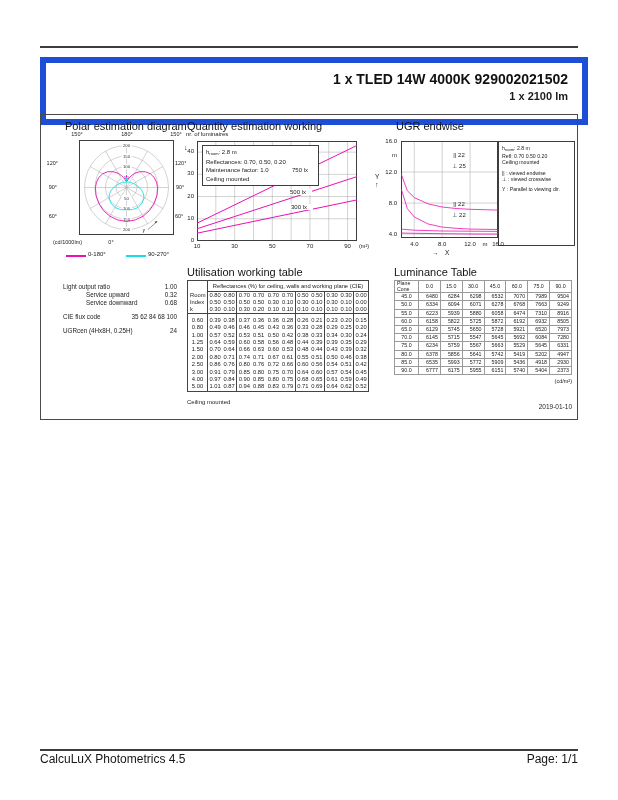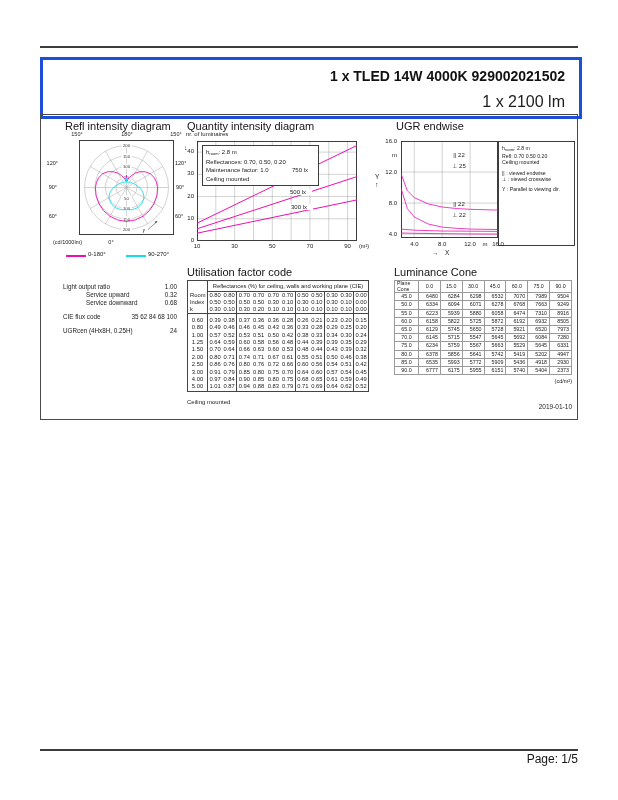--- a/index.html
+++ b/index.html
@@ -1,23 +1,23 @@
 <!DOCTYPE html>
 <html><head>
 <meta charset="utf-8">
 <style>
   html,body{margin:0;padding:0;background:#fff;}
   .page{position:relative;width:618px;height:800px;background:#fff;overflow:hidden;
         font-family:"Liberation Sans","DejaVu Sans",sans-serif;color:#1c1c1c;}
   .abs{position:absolute;}
   .rule{position:absolute;left:40px;width:538px;height:2px;background:#3d3d3d;}
   .hdr-title{position:absolute;right:40px;top:24px;font-size:17px;color:#161616;}
-  .tbox{position:absolute;left:40px;top:57px;width:536px;height:56px;border:3px solid #1d4ed8;}
+  .tbox{position:absolute;left:40px;top:57px;width:536px;height:56px;border:6px solid #1d4ed8;}
   .prod{position:absolute;right:14px;top:8px;font-size:14px;font-weight:bold;color:#111;}
-  .lum{position:absolute;right:14px;bottom:5px;font-size:16px;}
+  .lum{position:absolute;right:14px;bottom:17px;font-size:11px;font-weight:bold;}
   .mbox{position:absolute;left:40px;top:114px;width:536px;height:304px;border:1px solid #4a4a4a;}
   .sec-title{position:absolute;font-size:11px;color:#141414;white-space:nowrap;}
   .t55{font-size:5.5px;} .t6{font-size:6px;} .t65{font-size:6.5px;}
   .ctr{text-align:center;} .rgt{text-align:right;}
   .swatch{position:absolute;height:1.6px;}
   .photo{position:absolute;left:22px;top:168px;width:114px;font-size:6.3px;color:#222;}
   .photo .prow{display:flex;justify-content:space-between;height:8px;line-height:8px;}
   .photo .gap{margin-top:6px;}
   .photo .ind{padding-left:23px;}
   .condbox{position:absolute;left:161px;top:30px;width:110px;border:1px solid #3d3d3d;background:#fff;
@@ -56,21 +56,21 @@
 
   <div class="rule" style="top:46px"></div>
 
   <div class="tbox">
     <div class="prod">1 x TLED 14W 4000K 929002021502</div>
     <div class="lum">1 x 2100 lm</div>
   </div>
 
   <div class="mbox">
 
-    <div class="sec-title" style="left:24px;top:5px">Refl intensity diagram</div>
+    <div class="sec-title" style="left:24px;top:5px">Polar estimation diagram</div>
     <span class="abs t55 ctr" style="left:24px;top:16px;width:24px">150°</span>
     <span class="abs t55 ctr" style="left:74px;top:16px;width:24px">180°</span>
     <span class="abs t55 ctr" style="left:122px;top:16px;width:26px">150°</span>
     <span class="abs t55 rgt" style="left:0;top:45px;width:17px">120°</span>
     <span class="abs t55" style="left:134px;top:45px">120°</span>
     <span class="abs t55 rgt" style="left:0;top:69px;width:16px">90°</span>
     <span class="abs t55" style="left:135px;top:69px">90°</span>
     <span class="abs t55 rgt" style="left:0;top:98px;width:16px">60°</span>
     <span class="abs t55" style="left:134px;top:98px">60°</span>
     <span class="abs t55 ctr" style="left:60px;top:124px;width:20px">0°</span>
@@ -129,21 +129,21 @@
         <div class="prow gap">
           <span>CIE flux code</span>
           <span>35 62 84 68 100</span>
         </div>
         <div class="prow gap">
           <span>UGRcen (4Hx8H, 0.25H)</span>
           <span>24</span>
         </div>
       </div>
 
-    <div class="sec-title" style="left:146px;top:5px">Quantity intensity diagram</div>
+    <div class="sec-title" style="left:146px;top:5px">Quantity estimation working</div>
     <span class="abs t6" style="left:145px;top:16px">nr. of luminaires</span>
     <span class="abs" style="left:143px;top:29px;font-size:7px">↓</span>
     <svg id="qty-svg" style="left:156px;top:26px" width="160" height="100" viewBox="0 0 160 100">
         <line x1="18.823529411764707" y1="0" x2="18.823529411764707" y2="100" stroke="#9c9c9c" stroke-width="0.45"></line>
         <line x1="37.64705882352941" y1="0" x2="37.64705882352941" y2="100" stroke="#9c9c9c" stroke-width="0.45"></line>
         <line x1="56.47058823529412" y1="0" x2="56.47058823529412" y2="100" stroke="#9c9c9c" stroke-width="0.45"></line>
         <line x1="75.29411764705883" y1="0" x2="75.29411764705883" y2="100" stroke="#9c9c9c" stroke-width="0.45"></line>
         <line x1="94.11764705882354" y1="0" x2="94.11764705882354" y2="100" stroke="#9c9c9c" stroke-width="0.45"></line>
         <line x1="112.94117647058825" y1="0" x2="112.94117647058825" y2="100" stroke="#9c9c9c" stroke-width="0.45"></line>
         <line x1="131.76470588235293" y1="0" x2="131.76470588235293" y2="100" stroke="#9c9c9c" stroke-width="0.45"></line>
@@ -222,21 +222,21 @@
     <span class="abs t65" style="left:334px;top:58px">Y</span>
     <span class="abs" style="left:334px;top:66px;font-size:7px">↑</span>
     <span class="ticklabel ctr" style="left:436px;top:126px;width:16px">m</span>
     <span class="abs t65" style="left:391px;top:134px">→</span>
     <span class="abs t65" style="left:404px;top:134px">X</span>
     <span class="anno" style="left:403px;top:37px">|| 22</span>
     <span class="anno" style="left:403px;top:47px">⊥ 25</span>
     <span class="anno" style="left:403px;top:86px">|| 22</span>
     <span class="anno" style="left:403px;top:96px">⊥ 22</span>
 
-    <div class="sec-title" style="left:146px;top:151px">Utilisation factor code</div>
+    <div class="sec-title" style="left:146px;top:151px">Utilisation working table</div>
     <table id="util-table">
         <colgroup>
           <col style="width: 20px;">
           <col>
           <col>
           <col>
           <col>
           <col>
           <col>
           <col>
@@ -430,21 +430,21 @@
             <td class="gl">0.71</td>
             <td>0.69</td>
             <td class="gl">0.64</td>
             <td>0.62</td>
             <td class="gl">0.52</td>
           </tr>
         </tbody>
       </table>
     <div class="utilfoot abs">Ceiling mounted</div>
 
-    <div class="sec-title" style="left:353px;top:151px">Luminance Cone</div>
+    <div class="sec-title" style="left:353px;top:151px">Luminance Table</div>
     <table id="lum-table">
         <colgroup>
           <col style="width: 24px;">
           <col>
           <col>
           <col>
           <col>
           <col>
           <col>
           <col>
@@ -563,14 +563,15 @@
             <td>5404</td>
             <td>2373</td>
           </tr>
         </tbody>
       </table>
     <span class="abs rgt" style="left:449px;top:263px;width:82px;font-size:5.5px">(cd/m²)</span>
     <span class="abs rgt t65" style="left:451px;top:288px;width:80px">2019-01-10</span>
   </div>
 
   <div class="rule" style="top:749px"></div>
-  <div class="ft ftr">Page: 1/5</div>
+  <div class="ft ftl">CalcuLuX Photometrics 4.5</div>
+  <div class="ft ftr">Page: 1/1</div>
 </div>
 
 </body></html>

